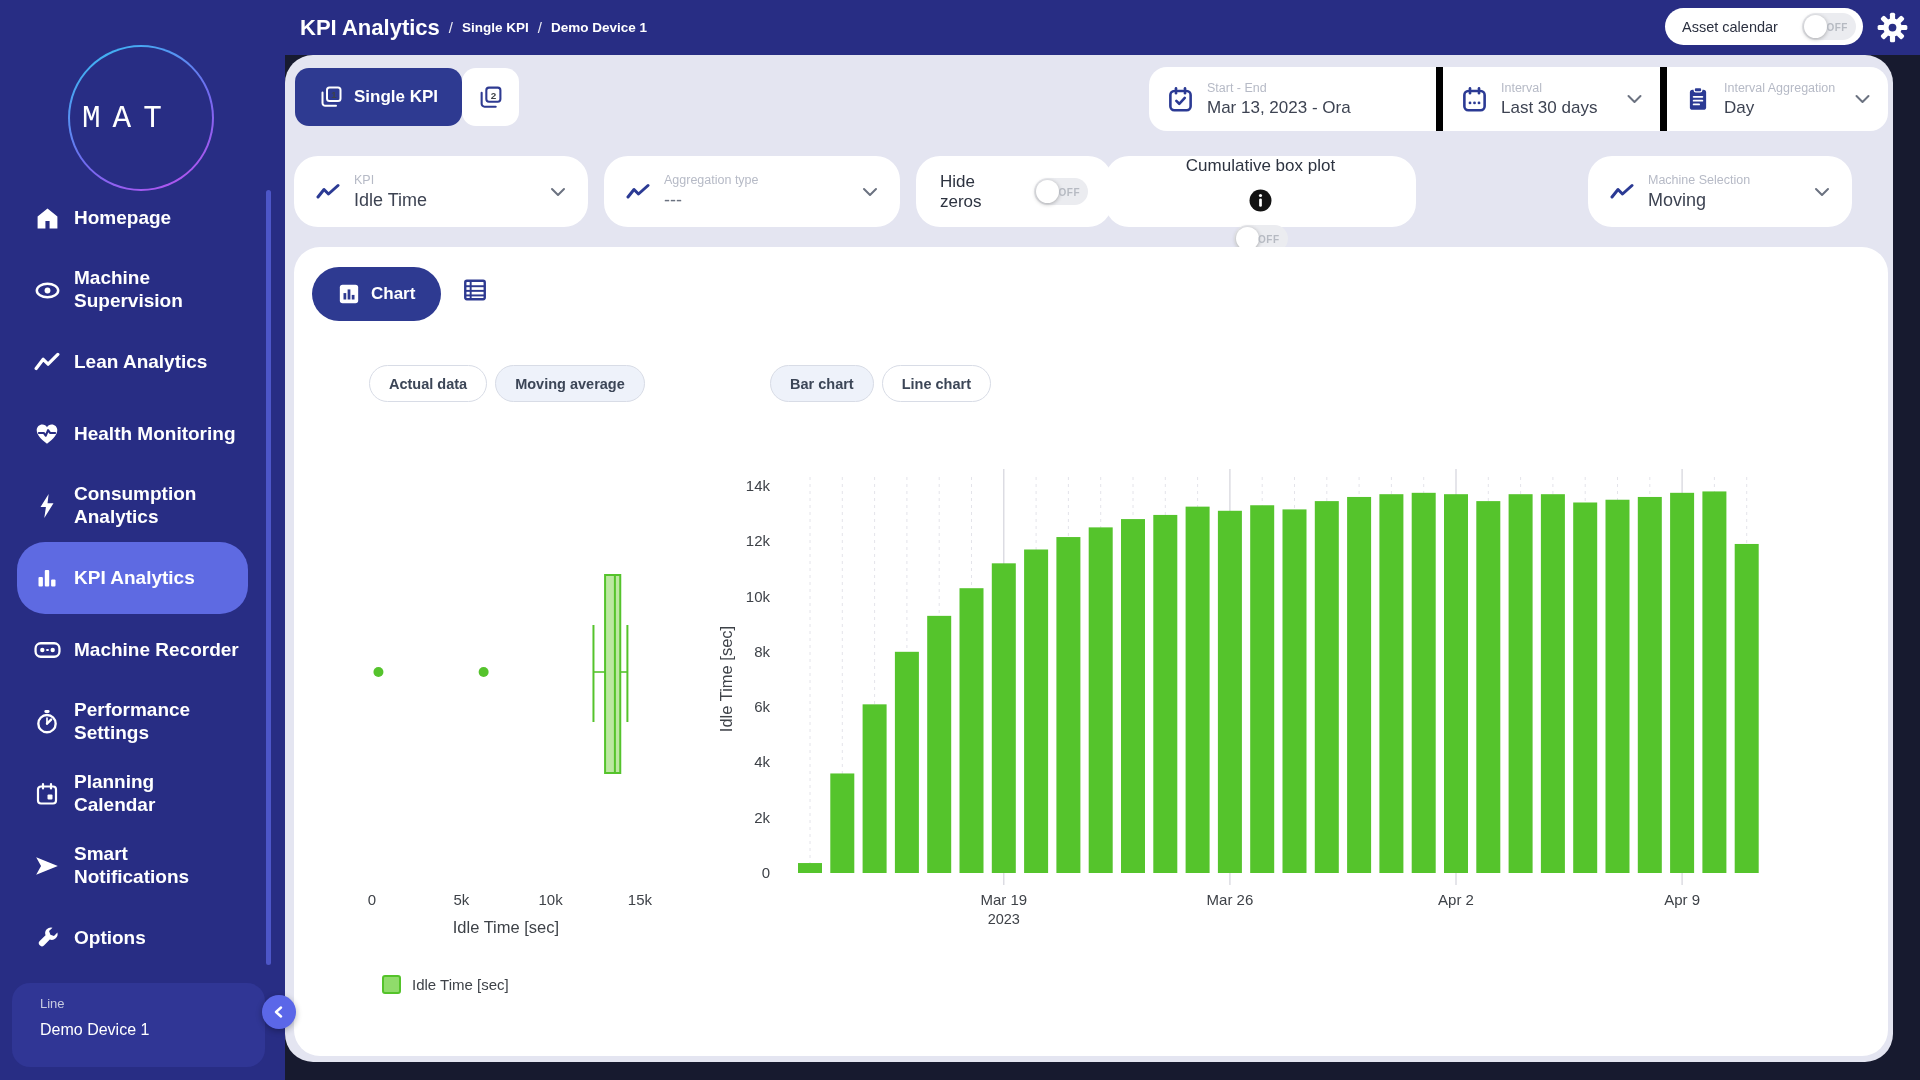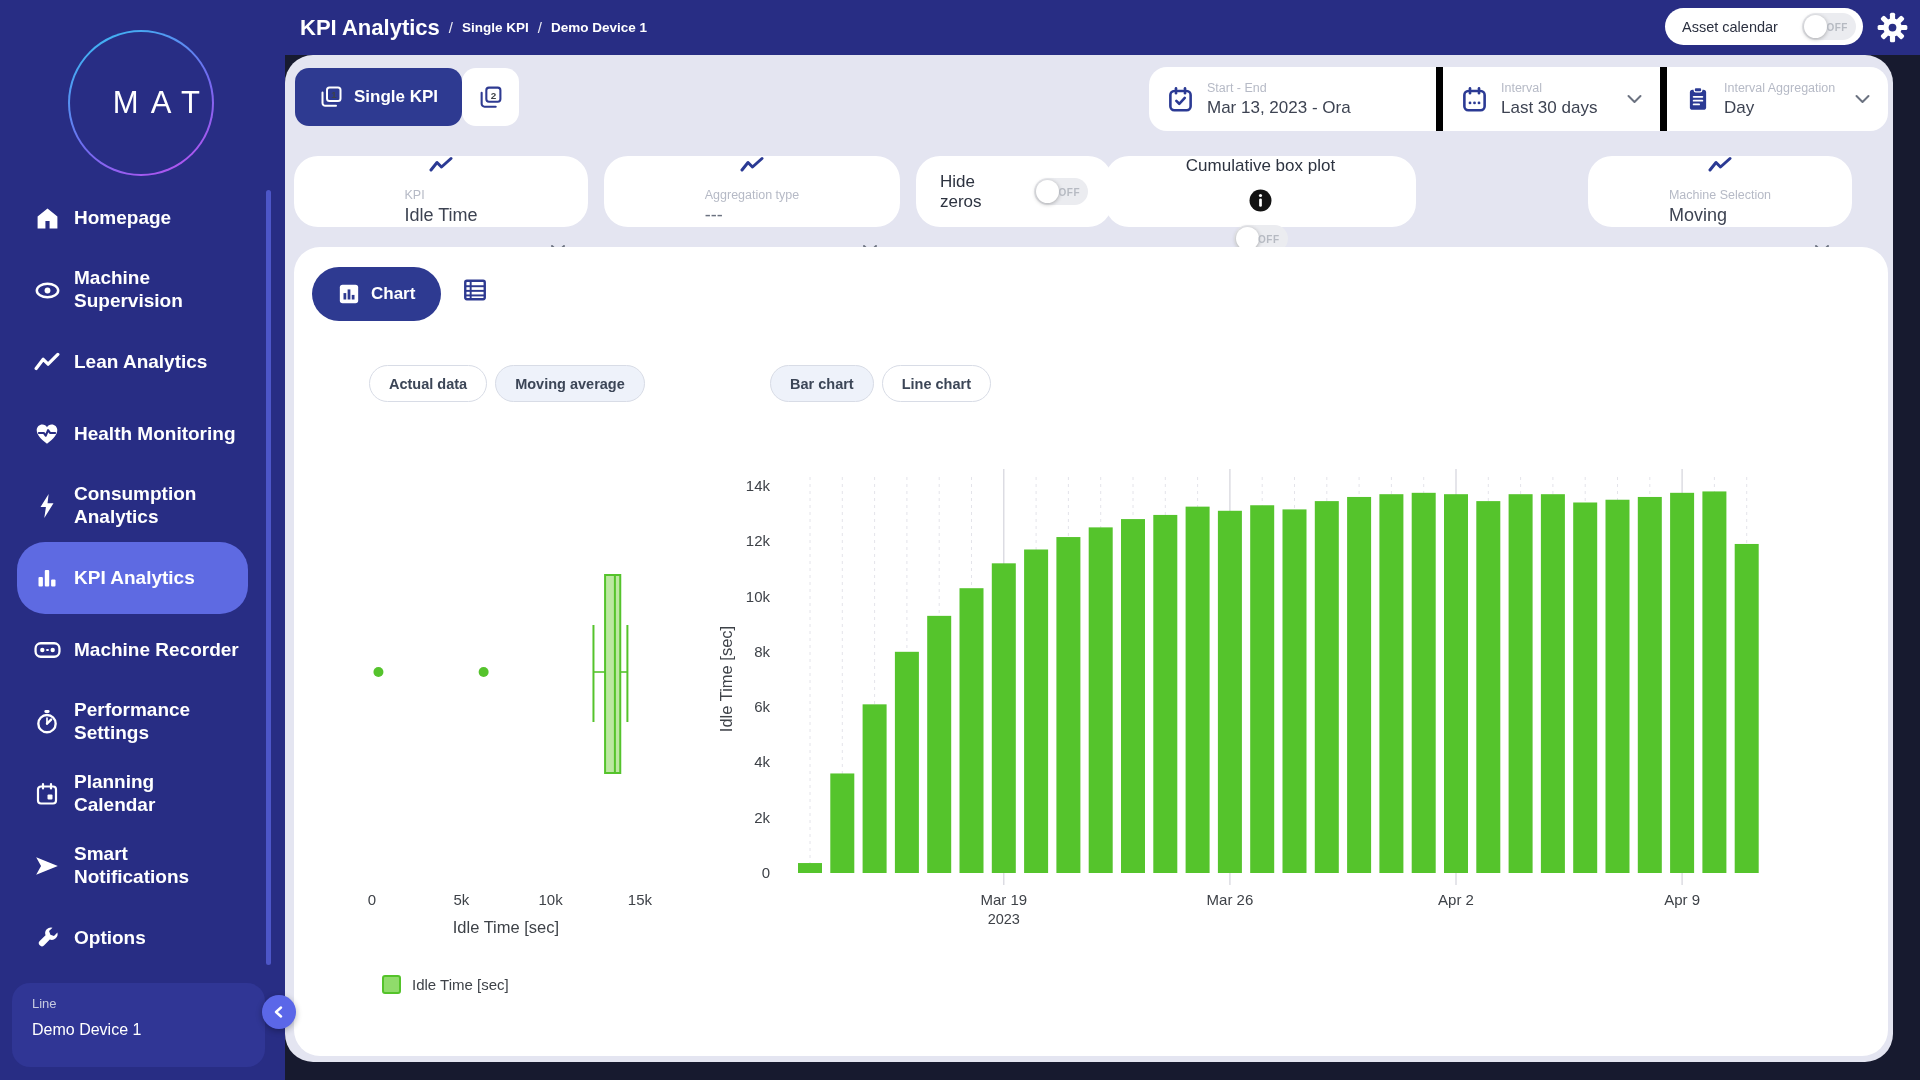--- a/index.html
+++ b/index.html
@@ -1,29 +1,29 @@
 <!DOCTYPE html>
 <html><head>
 <meta charset="utf-8">
 <style>
   html,body{margin:0;padding:0;background:#171a2f;font-family:"Liberation Sans",sans-serif;}
   .app{position:relative;width:1920px;height:1080px;background:#171a2f;overflow:hidden;}
   
   .sidebar{position:absolute;left:0;top:0;width:285px;height:1080px;background:#282d84;}
-  .logo{position:absolute;left:68px;top:30px;width:142px;height:142px;border-radius:50%;
+  .logo{position:absolute;left:68px;top:45px;width:142px;height:142px;border-radius:50%;
         background:linear-gradient(#282d84,#282d84) padding-box,linear-gradient(150deg,#35c5f4 0%,#6f6cf0 55%,#c44ef0 100%) border-box;
-        border:2.5px solid transparent;display:flex;align-items:center;justify-content:flex-end;}
+        border:2.5px solid transparent;display:flex;align-items:center;justify-content:flex-start;font-family:Liberation Mono, monospace;}
   .logo span{color:#fff;font-size:31px;letter-spacing:12px;margin-left:12px;font-weight:400;}
   .nav{position:absolute;left:0;top:182px;width:285px;}
   .nav-item{height:72px;margin-left:17px;width:231px;display:flex;align-items:center;padding-left:16px;box-sizing:border-box;border-radius:28px;cursor:pointer;}
   .nav-item.active{background:#5e6ae2;}
   .nico{width:28px;flex:none;display:flex;align-items:center;justify-content:center;margin-right:13px;}
   .nlabel{color:#fff;font-weight:bold;font-size:19px;line-height:1.2;white-space:pre-line;}
   .side-scrollbar{position:absolute;left:266px;top:190px;width:5px;height:775px;border-radius:3px;background:#4d56c8;}
-  .device-card{position:absolute;left:12px;top:983px;width:253px;height:84px;background:#303695;border-radius:18px;box-sizing:border-box;padding:13px 20px;}
+  .device-card{position:absolute;left:12px;top:983px;width:253px;height:84px;background:#303695;border-radius:18px;box-sizing:border-box;padding:13px 28px;}
   .device-label{color:#c7cbe0;font-size:13px;}
   .device-value{color:#fff;font-size:16px;margin-top:10px;}
   .collapse-btn{position:absolute;left:262px;top:995px;width:34px;height:34px;border-radius:50%;background:#5b67e8;border:none;display:flex;align-items:center;justify-content:center;cursor:pointer;box-shadow:0 2px 6px rgba(0,0,0,.3);z-index:5;}
   
   .topbar{position:absolute;left:285px;top:0;width:1635px;height:55px;background:#282d84;}
   .breadcrumb{position:absolute;left:15px;top:0;height:55px;display:flex;align-items:center;gap:9px;color:#fff;}
   .bc-title{font-size:22px;font-weight:bold;}
   .bc-sep{font-size:15px;font-weight:300;opacity:.9;}
   .bc-crumb{font-size:13.5px;font-weight:bold;}
   .asset-pill{position:absolute;left:1380px;top:8px;height:37px;background:#fff;border-radius:19px;display:flex;align-items:center;gap:24px;padding:0 7px 0 17px;cursor:pointer;}
@@ -38,21 +38,21 @@
   .btn-navy{background:#2e3a91;color:#fff;font-weight:bold;font-size:17px;border:none;display:flex;align-items:center;gap:11px;cursor:pointer;font-family:inherit;}
   #btn-single-kpi{position:absolute;left:10px;top:13px;height:58px;padding:0 24px;border-radius:14px;}
   #btn-multi{position:absolute;left:177px;top:13px;width:57px;height:58px;border-radius:14px;background:#fff;border:none;display:flex;align-items:center;justify-content:center;color:#2e3a91;cursor:pointer;}
   .range-card{position:absolute;left:864px;top:12px;width:739px;height:64px;background:#fff;border-radius:18px;display:flex;align-items:stretch;}
   .range-seg{display:flex;align-items:center;gap:13px;padding:0 18px;box-sizing:border-box;}
   .range-seg + .range-seg{border-left:7px solid #000000;}
   .seg-col{display:flex;flex-direction:column;gap:3px;}
   .seg-label{font-size:12.5px;color:#b6bac6;}
   .seg-value{font-size:17px;color:#3d4352;}
   .chev{margin-left:auto;}
-  .pill-dd{position:absolute;top:101px;height:71px;background:#fff;border-radius:24px;box-sizing:border-box;display:flex;align-items:center;gap:14px;padding:0 22px;cursor:pointer;flex-direction:column;}
+  .pill-dd{position:absolute;top:101px;height:71px;background:#fff;border-radius:24px;box-sizing:border-box;display:flex;align-items:center;gap:14px;padding:0 22px;cursor:pointer;}
   .pill-flat{position:absolute;top:101px;height:71px;background:#fff;border-radius:24px;box-sizing:border-box;display:flex;align-items:center;gap:13px;padding:0 24px;cursor:pointer;}
   .flat-label{font-size:17px;color:#2d3340;}
   
   .chart-card{position:absolute;left:9px;top:192px;width:1594px;height:809px;background:#fff;border-radius:26px;}
   #btn-chart{position:absolute;left:18px;top:20px;height:54px;padding:0 26px;border-radius:27px;}
   #btn-table{position:absolute;left:168px;top:30px;width:26px;height:26px;background:none;border:none;padding:0;cursor:pointer;color:#2e3a91;}
   .pill-group{position:absolute;top:118px;display:flex;gap:8px;}
   #group-data{left:75px;}
   #group-type{left:476px;}
   .mini-pill{height:37px;border-radius:19px;border:1.5px solid #d8dce6;background:#fff;font-size:14.5px;font-weight:bold;color:#3c4657;padding:0 19px;display:flex;align-items:center;cursor:pointer;font-family:inherit;}

